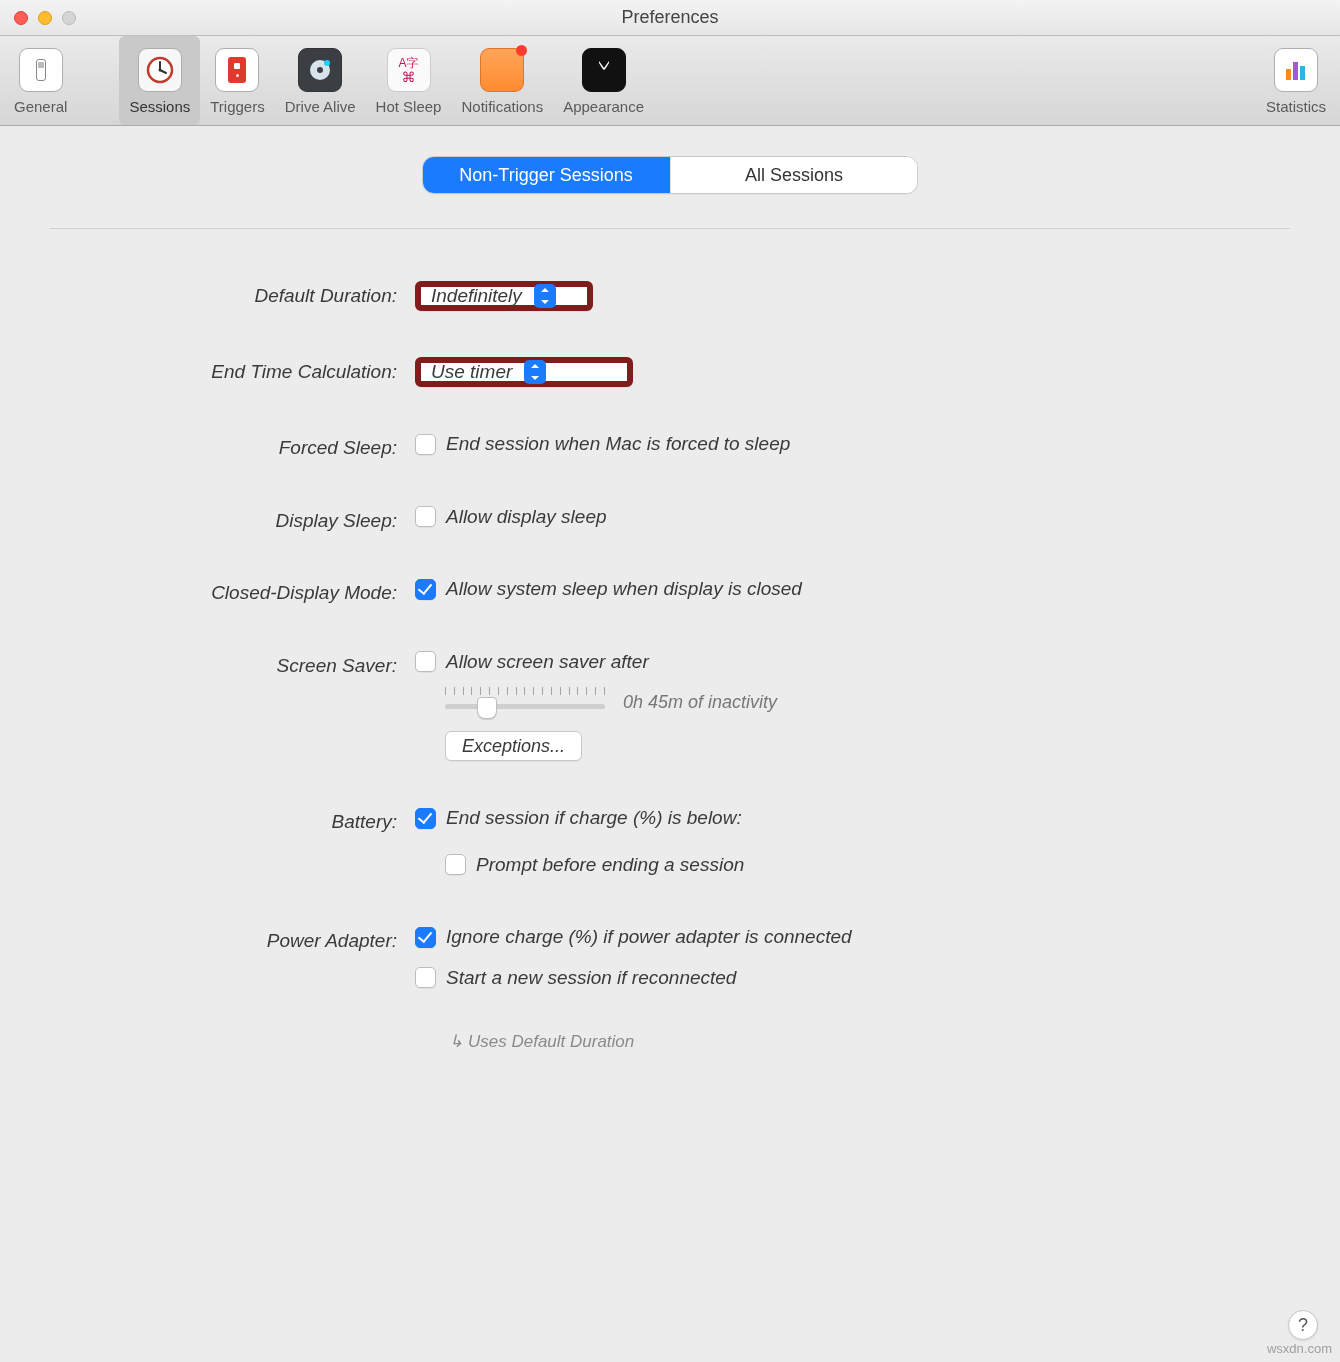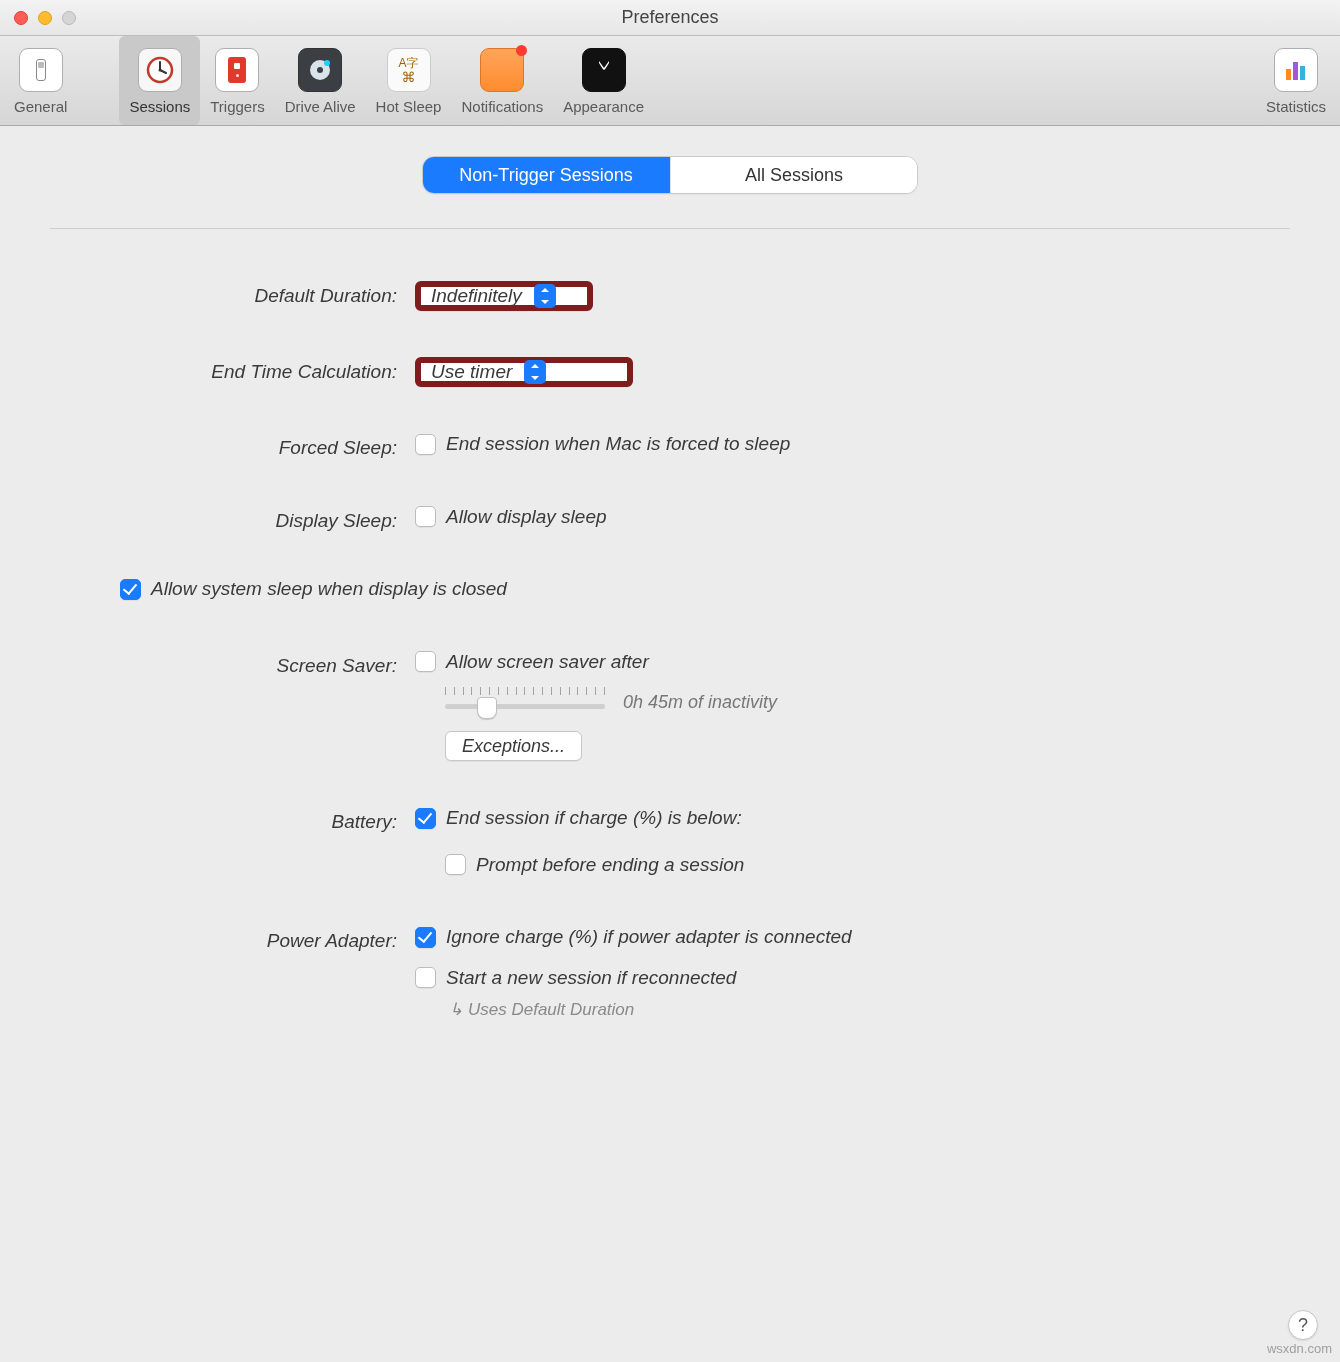--- a/index.html
+++ b/index.html
@@ -61,21 +61,21 @@
   
   .roundslider { width:160px; height:22px; position:relative; display:inline-block; vertical-align:middle;}
   .rtrack { position:absolute; top:9px; left:0; right:0; height:4px; background:#cfcfcf; border-radius:2px;}
   .rfill { position:absolute; top:9px; left:0; height:4px; background:#1b7bff; border-radius:2px;}
   .rknob { position:absolute; top:0; width:22px; height:22px; background:#fff; border:0.5px solid #c9c9c9; border-radius:50%; box-shadow:0 1px 2px rgba(0,0,0,.2);}
   
   .btn { display:inline-flex; align-items:center; height:30px; padding:0 16px; background:#fff; border:1px solid #c7c7c7; border-radius:6px; font-size:18px; box-shadow:0 1px 0 rgba(0,0,0,.05);}
   
   .helpbtn { position:absolute; right:22px; bottom:22px; width:30px; height:30px; border-radius:50%; background:#fff; border:1px solid #c7c7c7; box-shadow:0 1px 2px rgba(0,0,0,.1); display:flex; align-items:center; justify-content:center; font-size:18px; color:#555;}
   .foot { font-size:13px; color:#9f9f9f; position:absolute; right:8px; bottom:6px;}
-  .subnote { color:#8a8a8a; font-size:17px; padding:6px 0 0 30px;}
+  .subnote { color:#8a8a8a; font-size:17px; padding:6px 0 0 30px;margin-top:32px;}
 </style>
 </head>
 <body>
 
 <div class="titlebar">
   <div class="traffic">
     <div class="tdot tred"></div>
     <div class="tdot tyel"></div>
     <div class="tdot tgrey"></div>
   </div>
@@ -114,21 +114,21 @@
     <div class="ic" style="background:#3b3f44;border-color:#333">
       <svg width="30" height="30" viewBox="0 0 30 30">
           <circle cx="15" cy="15" r="10" fill="#d9e3eb"></circle>
           <circle cx="15" cy="15" r="3" fill="#3b3f44"></circle>
           <circle cx="22" cy="8" r="3" fill="#19d2ff"></circle>
         </svg>
     </div>
     <div class="lab">Drive Alive</div>
   </div>
   <div class="tool-item">
-    <div class="ic noborder" style="font-family:sans-serif;font-size:14px;color:#a16207;line-height:1;flex-direction:column;gap:1px;">
+    <div class="ic noborder" style="font-family:sans-serif;font-size:14px;color:#be185d;line-height:1;flex-direction:column;gap:1px;">
       <div style="font-size:12px;">A字</div>
       <div style="font-size:14px;">⌘</div>
     </div>
     <div class="lab">Hot Sleep</div>
   </div>
   <div class="tool-item">
     <div class="ic" style="background:linear-gradient(#ffa55a,#ff8b2f);border-color:#e07428">
       <div class="badge-dot"></div>
     </div>
     <div class="lab">Notifications</div>
@@ -207,20 +207,21 @@
       <label class="chk">
         <span class="box"></span>
         <span>Allow display sleep</span>
       </label>
     </div>
   </div>
 
   <div class="bigspace"></div>
 
   <div class="row">
+    <div class="rlab">Closed-Display Mode:</div>
     <div class="rval">
       <label class="chk">
         <span class="box on"></span>
         <span>Allow system sleep when display is closed</span>
       </label>
     </div>
   </div>
 
   <div class="bigspace"></div>
 

